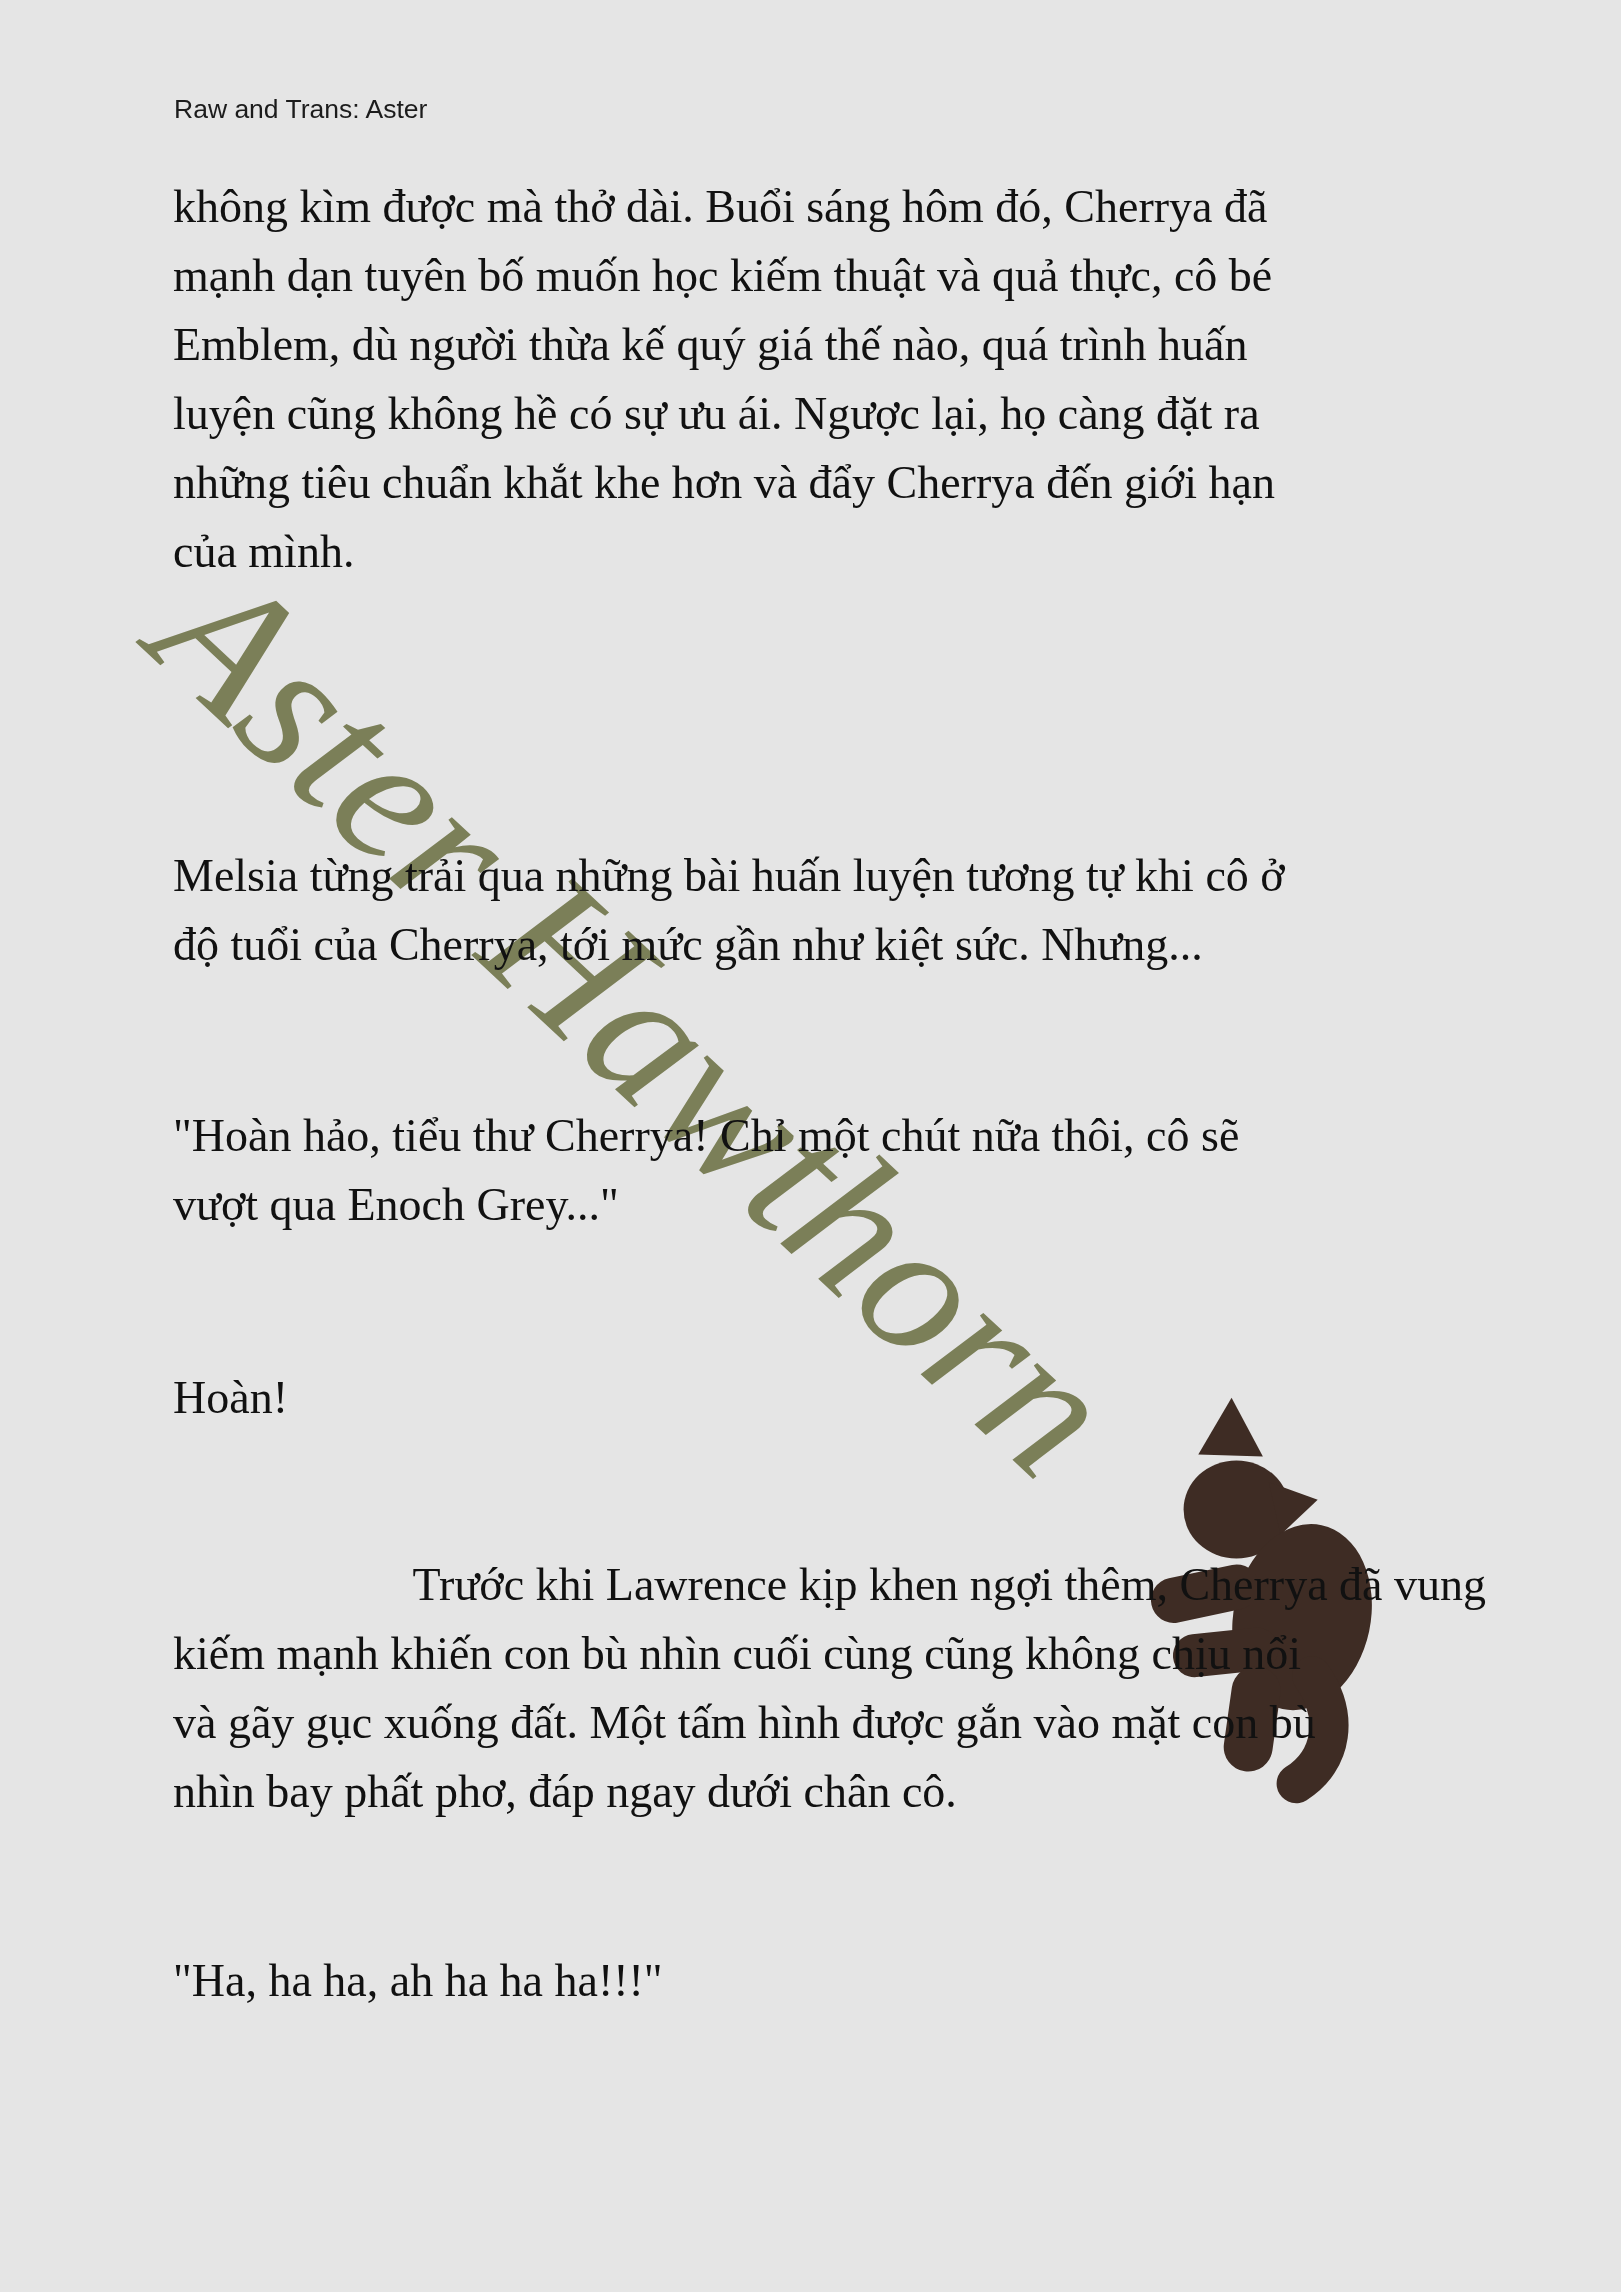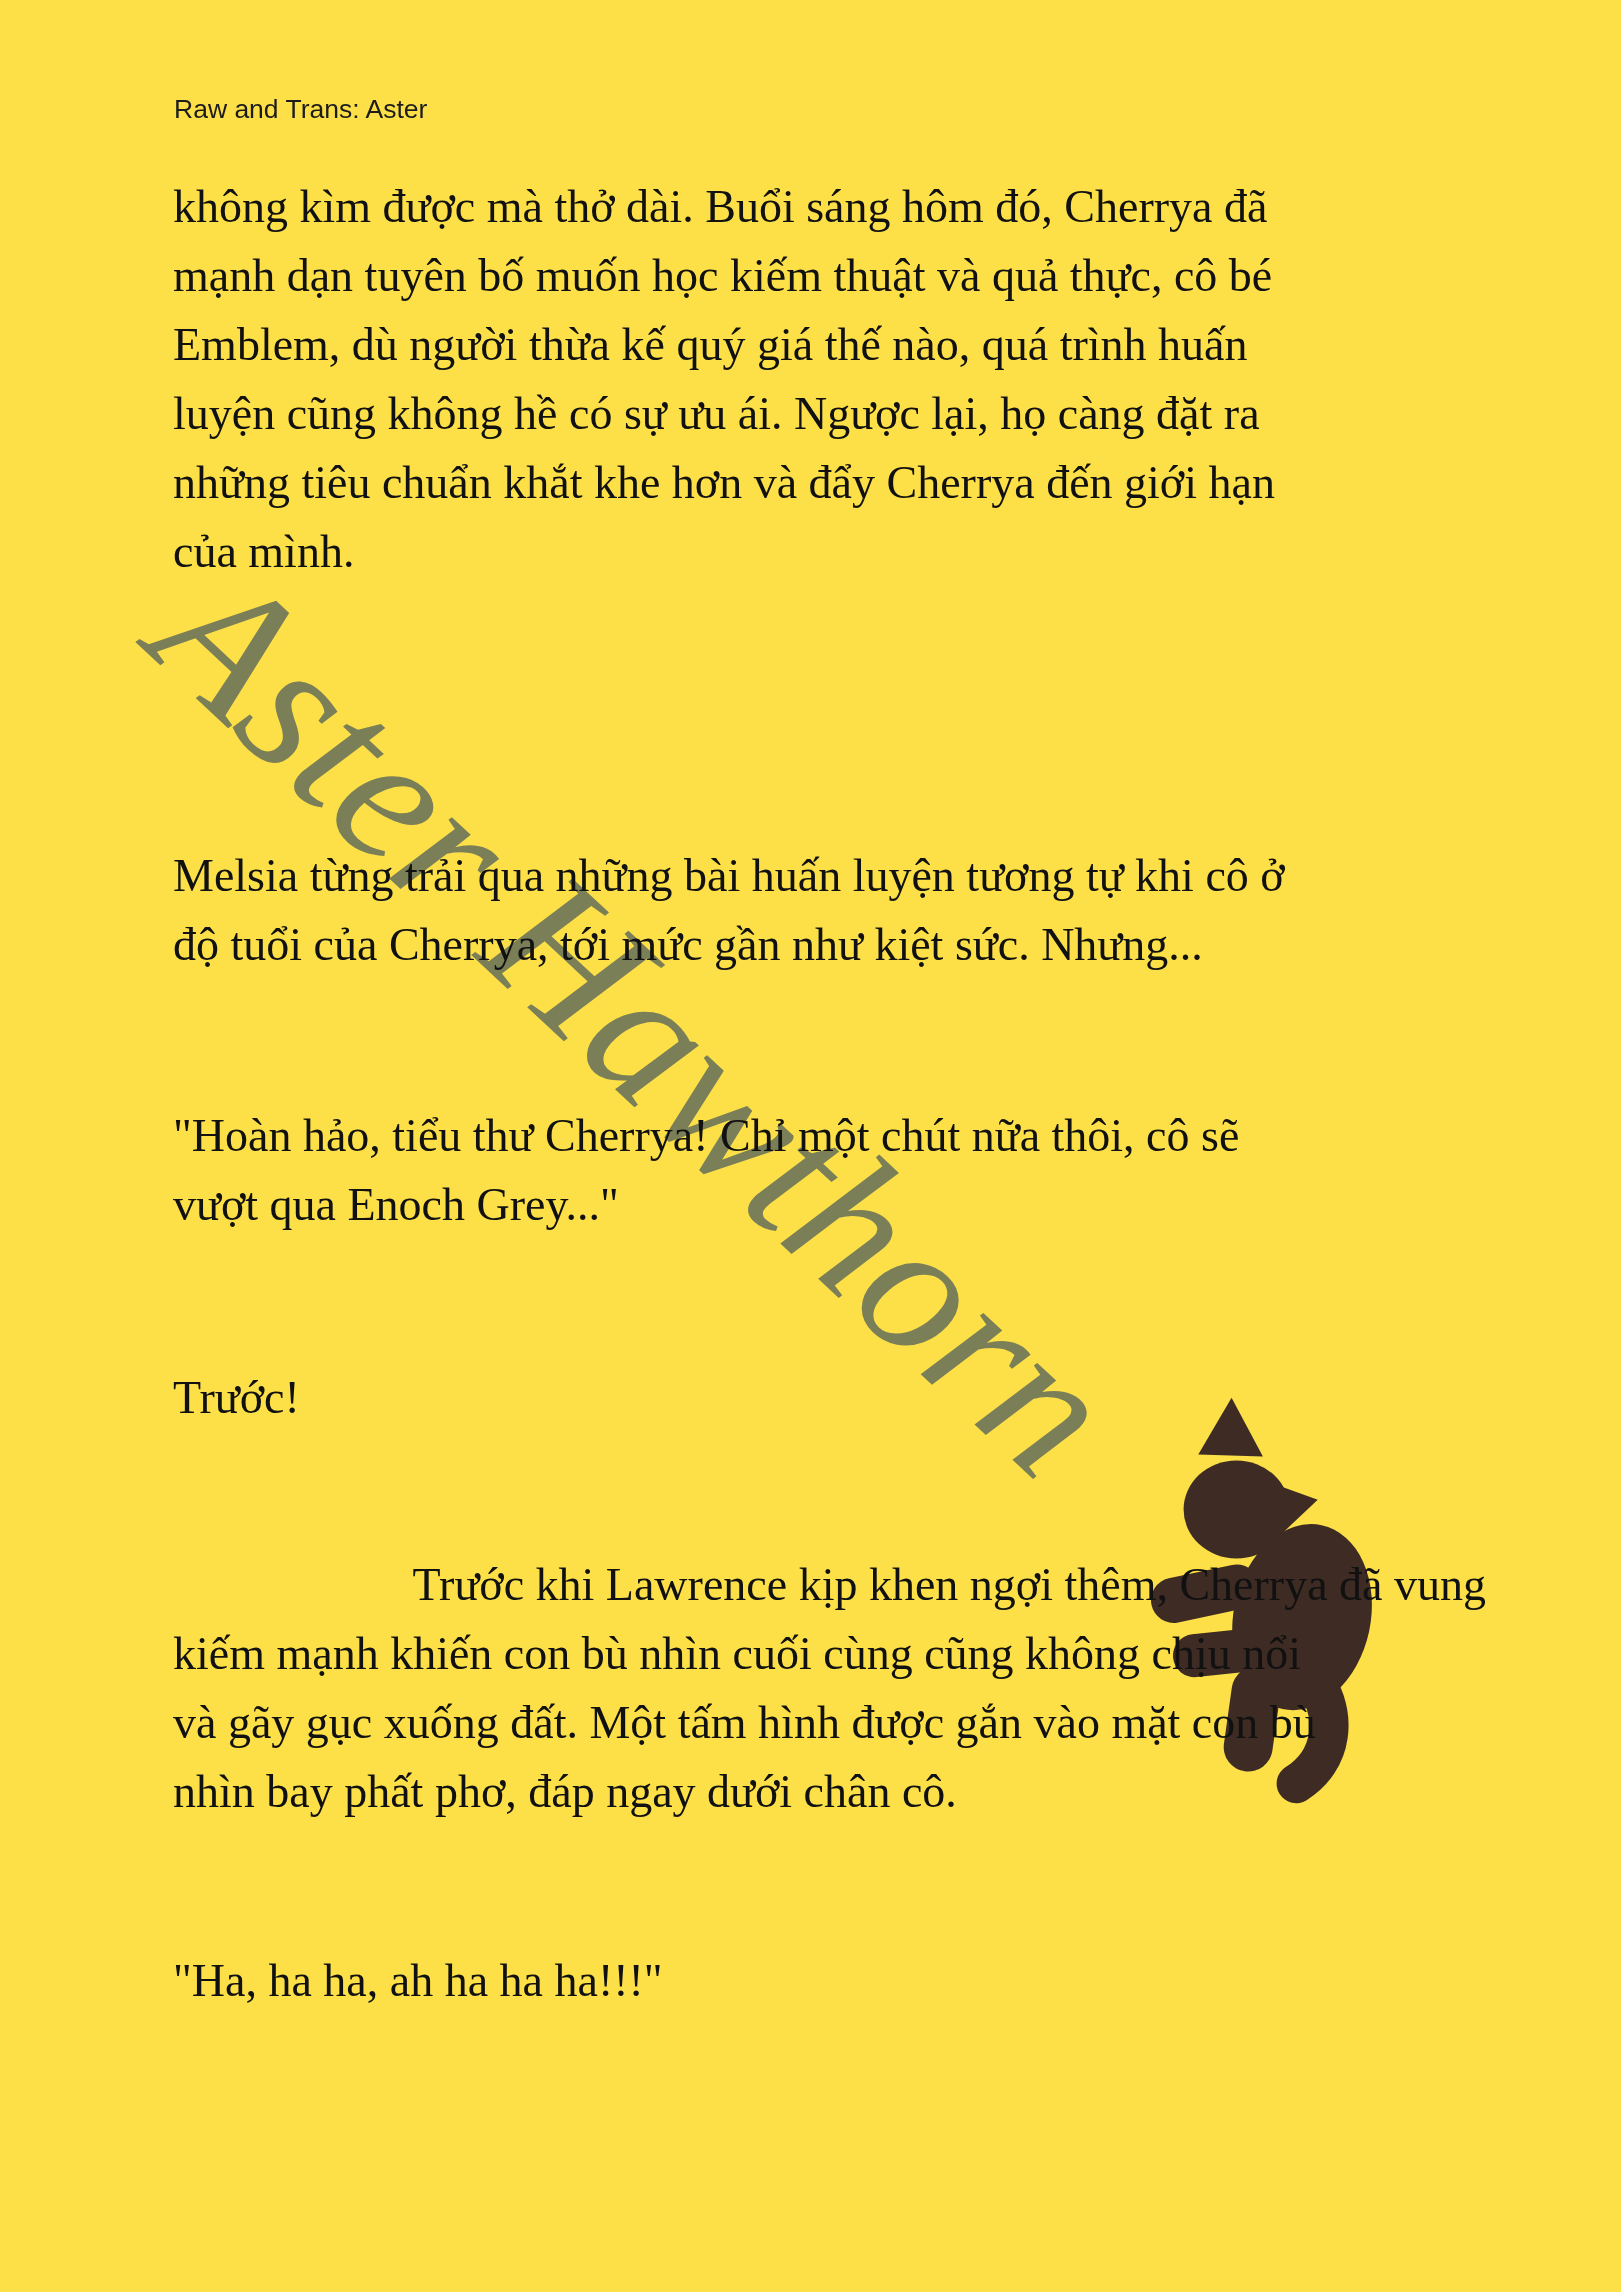--- a/index.html
+++ b/index.html
@@ -1,19 +1,19 @@
 <!DOCTYPE html>
 <html><head>
 <meta charset="utf-8">
 <style>
   html,body{margin:0;padding:0;background:#ffffff;}
   .page{
     position:relative;
     width:1621px;height:2293px;
-    background:#fde047;
+    background:#e5e5e5;
     overflow:hidden;
     font-family:"Liberation Serif","DejaVu Serif",serif;
     color:var(--color-text,#111111);
   }
   .credit{
     position:absolute;left:174px;top:94px;
     font-family:"Liberation Sans","DejaVu Sans",sans-serif;
     font-size:26.5px;line-height:31px;color:#1c1c1c;
     z-index:3;
   }
@@ -76,21 +76,21 @@
       <span class="line" style="display: block;">Melsia từng trải qua những bài huấn luyện tương tự khi cô ở</span>
       <span class="line" style="display: block;">độ tuổi của Cherrya, tới mức gần như kiệt sức. Nhưng...</span>
     </p>
 
   <p class="para" style="top:1101px">
       <span class="line" style="display: block;">"Hoàn hảo, tiểu thư Cherrya! Chỉ một chút nữa thôi, cô sẽ</span>
       <span class="line" style="display: block;">vượt qua Enoch Grey..."</span>
     </p>
 
   <p class="para" style="top:1363px">
-      <span class="line" style="display: block;">Trước!</span>
+      <span class="line" style="display: block;">Hoàn!</span>
     </p>
 
   <p class="para" style="top:1550px">
       <span class="line" style="display: block; text-align: right;">Trước khi Lawrence kịp khen ngợi thêm, Cherrya đã vung</span>
       <span class="line" style="display: block;">kiếm mạnh khiến con bù nhìn cuối cùng cũng không chịu nổi</span>
       <span class="line" style="display: block;">và gãy gục xuống đất. Một tấm hình được gắn vào mặt con bù</span>
       <span class="line" style="display: block;">nhìn bay phất phơ, đáp ngay dưới chân cô.</span>
     </p>
 
   <p class="para" style="top:1946px">

